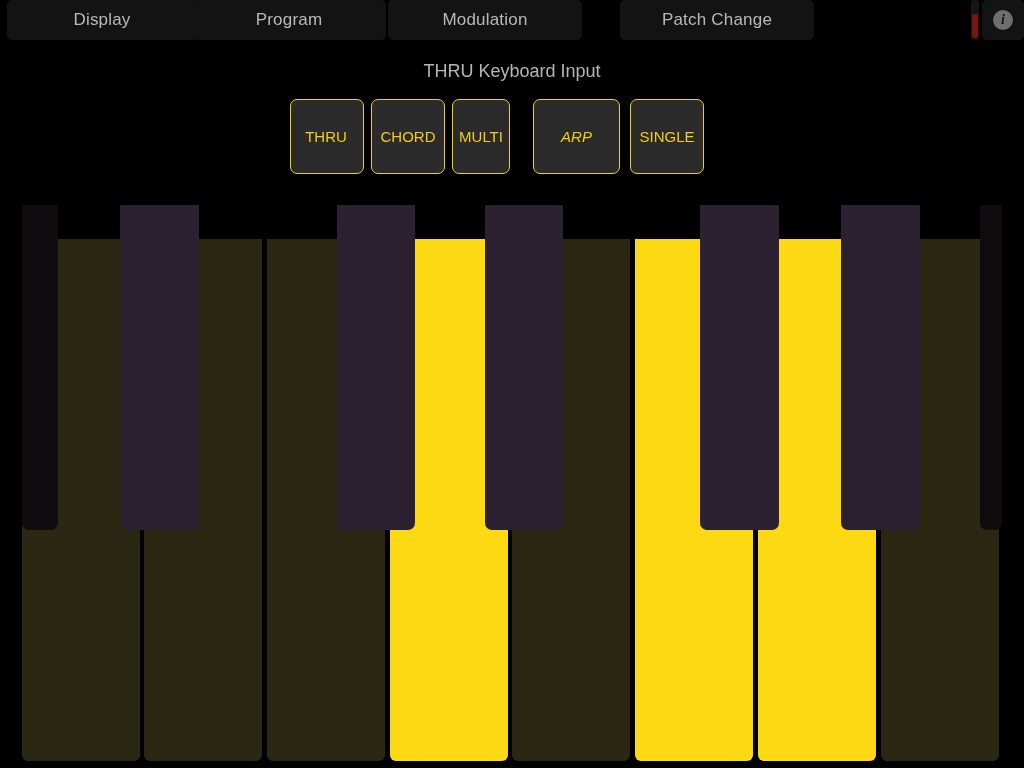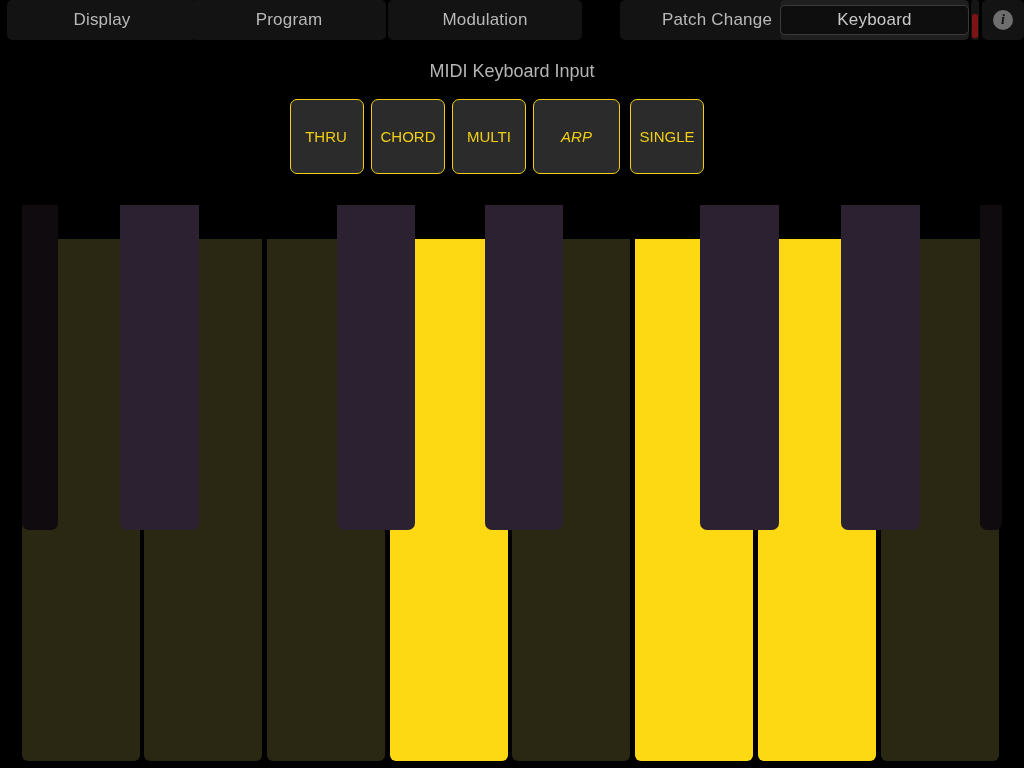--- a/index.html
+++ b/index.html
@@ -171,43 +171,40 @@
       </div>
       <div class="tab" style="position: absolute; left: 192px; width: 194px;">
         <span>Program</span>
       </div>
       <div class="tab" style="position: absolute; left: 388px; width: 194px;">
         <span>Modulation</span>
       </div>
       <div class="tab" style="position: absolute; left: 584px; width: 194px; margin-left: 36px;">
         <span>Patch Change</span>
       </div>
-      <div class="tab selected" style="position: absolute; left: 780px; width: 189px;">
-        <div class="tab-inner">Keyboard</div>
-      </div>
     </div>
 
   <div id="rec-indicator">
     <div class="rec-led"></div>
   </div>
 
   <div id="info-button">
     <div class="info-circle">i</div>
   </div>
 
-  <div id="section-title">MIDI Keyboard Input</div>
+  <div id="section-title">THRU Keyboard Input</div>
 
   <div id="mode-buttons">
       <div class="mode-button" style="position: absolute; left: 0px; width: 74px; padding-left: 7px;">
         <span>THRU</span>
       </div>
       <div class="mode-button" style="position: absolute; left: 81px; width: 74px;">
         <span>CHORD</span>
       </div>
-      <div class="mode-button" style="position: absolute; left: 162px; width: 74px;">
+      <div class="mode-button" style="position: absolute; left: 162px; width: 58px;">
         <span>MULTI</span>
       </div>
       <div class="mode-button" style="position: absolute; left: 243px; width: 87px; font-style: italic;">
         <span>ARP</span>
       </div>
       <div class="mode-button" style="position: absolute; left: 340px; width: 74px;">
         <span>SINGLE</span>
       </div>
     </div>
 

